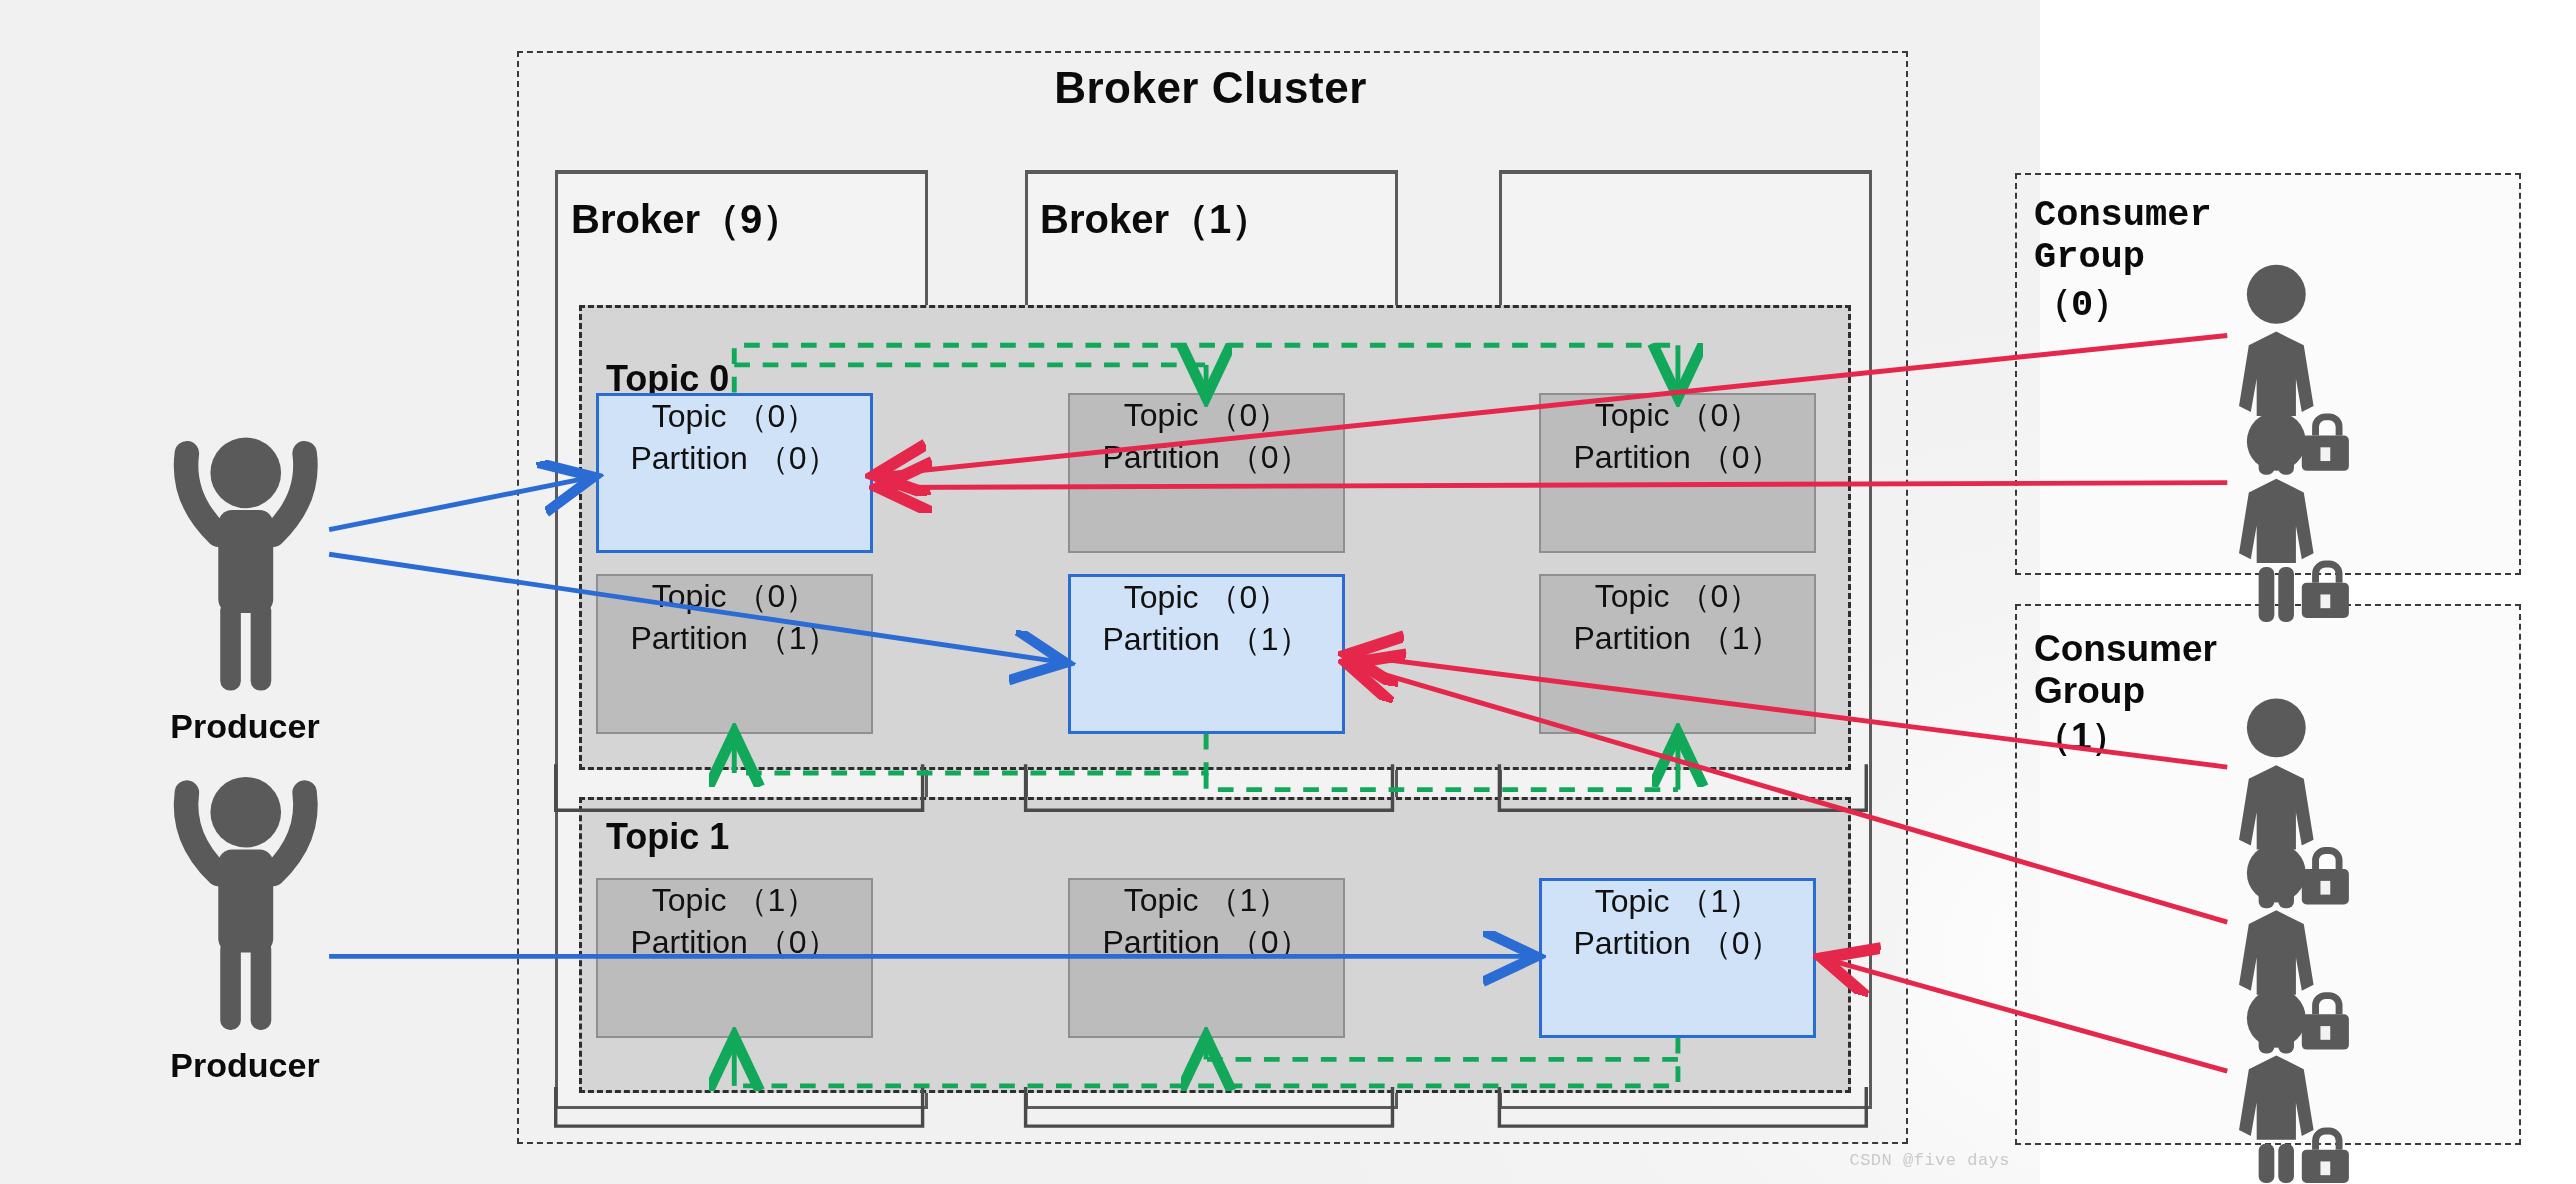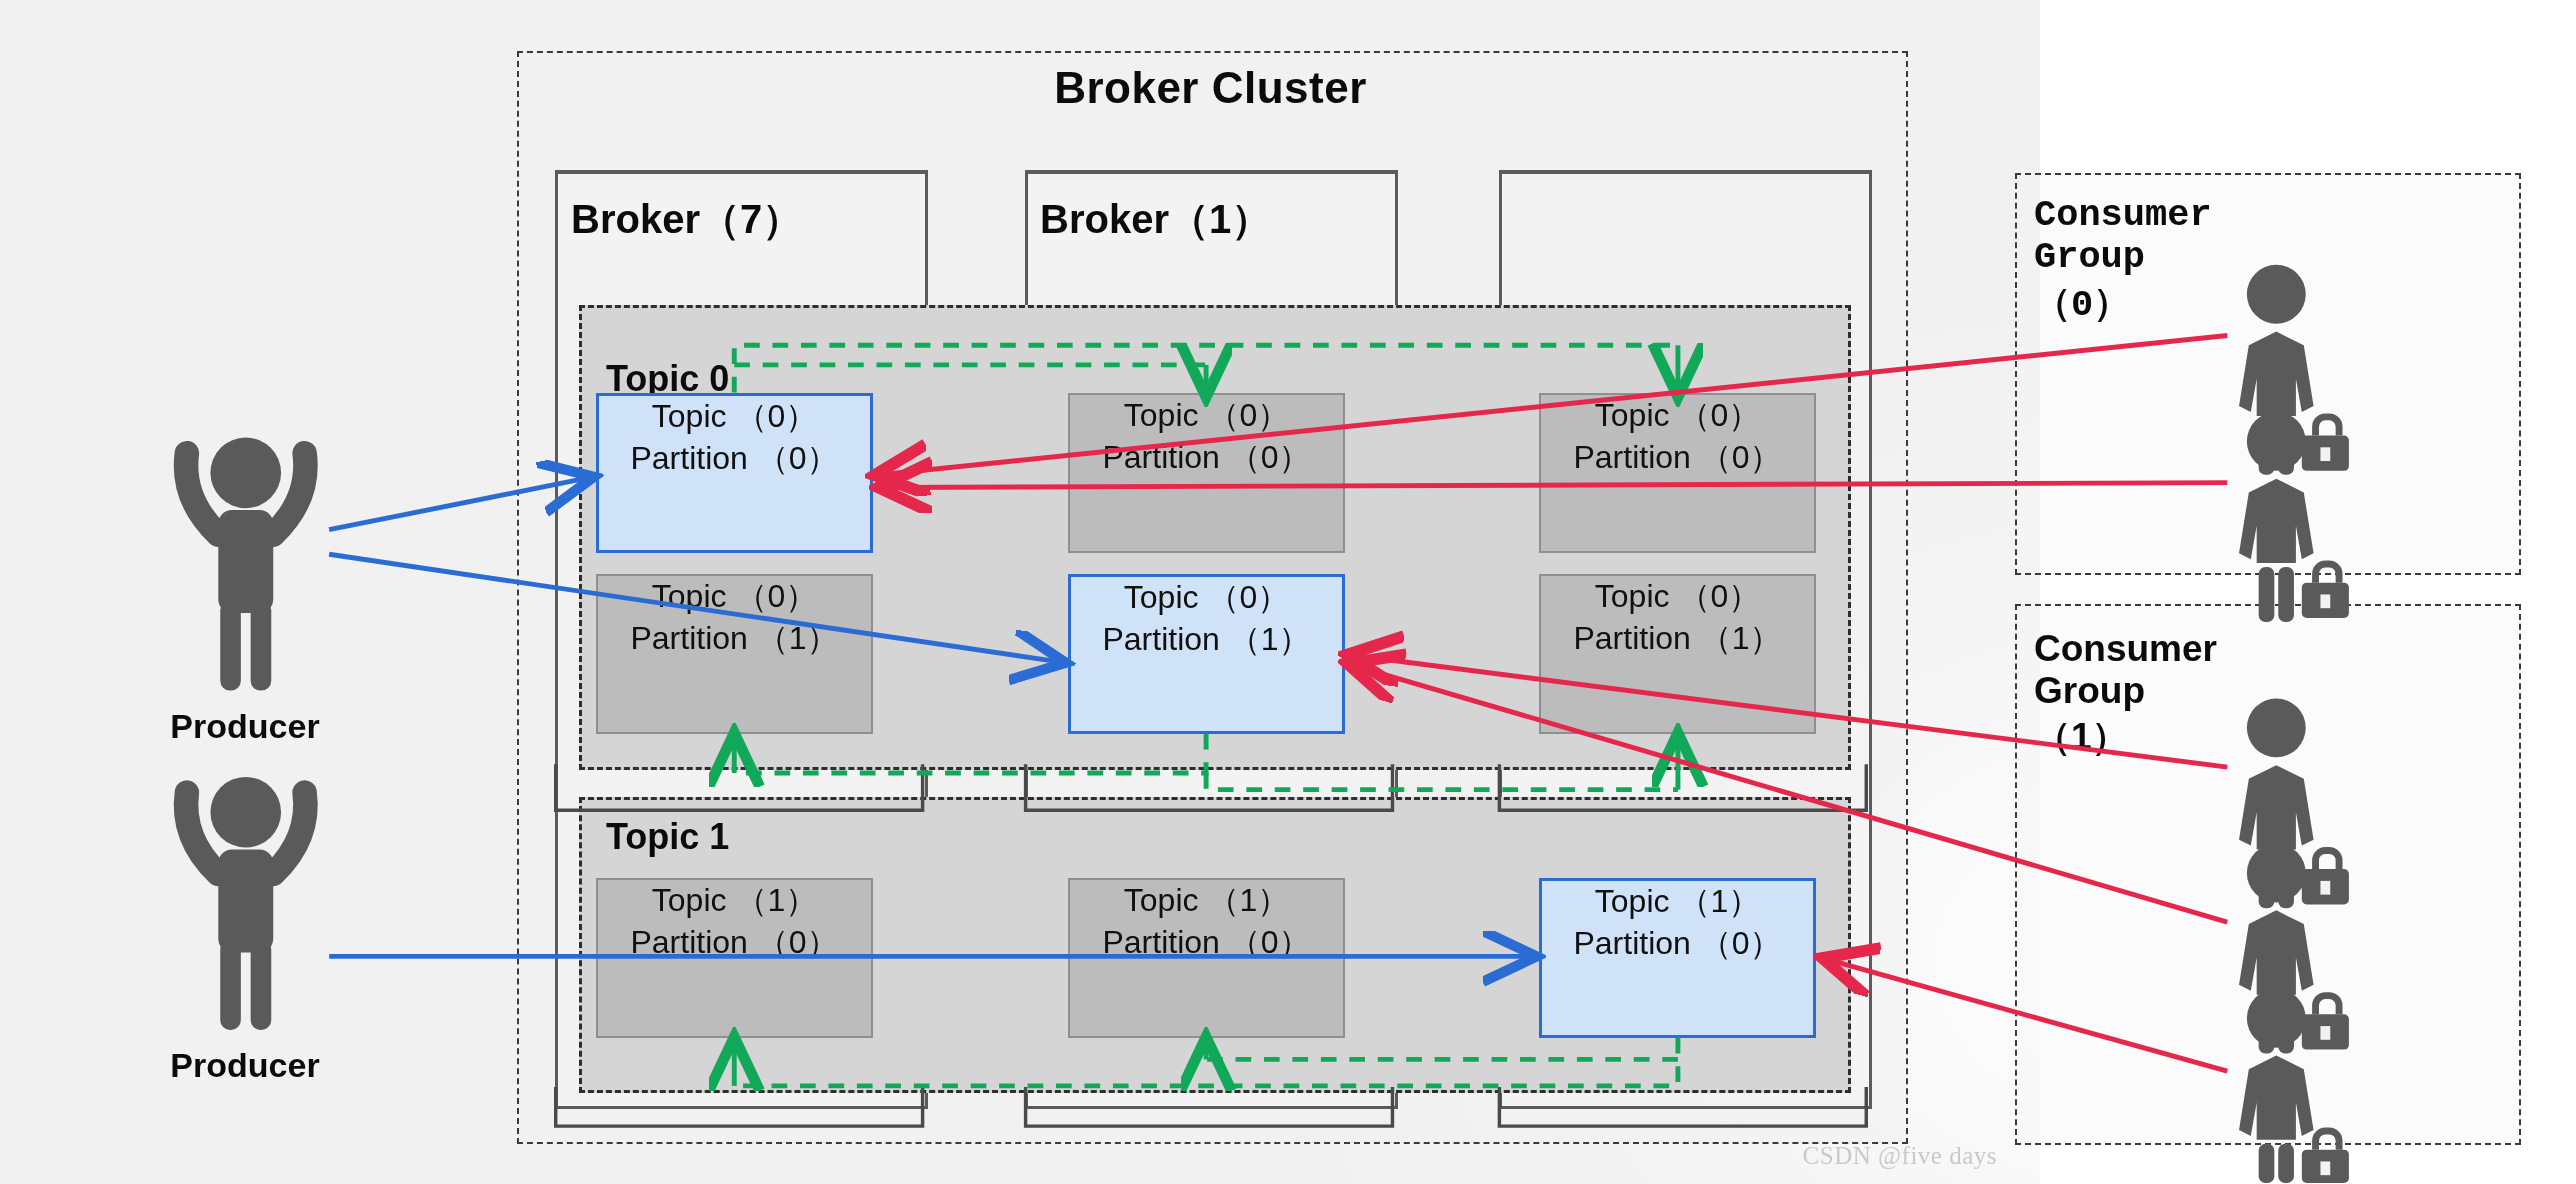--- a/index.html
+++ b/index.html
@@ -31,36 +31,36 @@
         font-size:32px;color:#111;line-height:1.30;}
   .part.replica{background:#bcbcbc;border:2.9px solid #8f8f8f;}
   .part.leader{background:#cfe2f7;border:3.9px solid #2b6cd4;}
   .part span{display:block;white-space:pre;}
 
   
   .cg{position:absolute;border:2.9px dashed #3a3a3a;background:rgba(244,244,244,0.40);}
   .cg-title{position:absolute;font-size:37px;font-weight:bold;color:#0b0b0b;}
   .actor-label{position:absolute;font-size:34px;font-weight:bold;color:#0b0b0b;text-align:center;}
 
-  .wm{position:absolute;right:43px;bottom:13.7px;font-size:25px;color:#c9c9c9;
-      font-family:Liberation Serif, serif;letter-spacing:0.5px;}
+  .wm{position:absolute;right:30px;bottom:13.7px;font-size:17px;color:#c9c9c9;
+      font-family:Liberation Mono, monospace;letter-spacing:0.5px;}
 </style>
 </head>
 <body>
 
 <div id="stage">
 
   <div class="cluster"></div>
   <div class="cluster-title">Broker Cluster</div>
 
   <div class="broker" style="left:555px;width:367px;"></div>
   <div class="broker" style="left:1025px;width:367px;"></div>
   <div class="broker" style="left:1499px;width:367px;"></div>
 
-  <div class="broker-title" style="left:571px;">Broker（7）</div>
+  <div class="broker-title" style="left:571px;">Broker（9）</div>
   <div class="broker-title" style="left:1040px;">Broker（1）</div>
 
   <div class="topicbox" style="left:579px;top:305px;width:1266px;height:459px;"></div>
   <div class="topic-label" style="left:606px;top:324px;margin-top:34px;">Topic 0</div>
 
   <div class="part leader" style="left:596px;top:393px;">
     <span>Topic （0）</span>
     <span>Partition （0）</span>
   </div>
   <div class="part replica" style="left:1068px;top:393px;">

